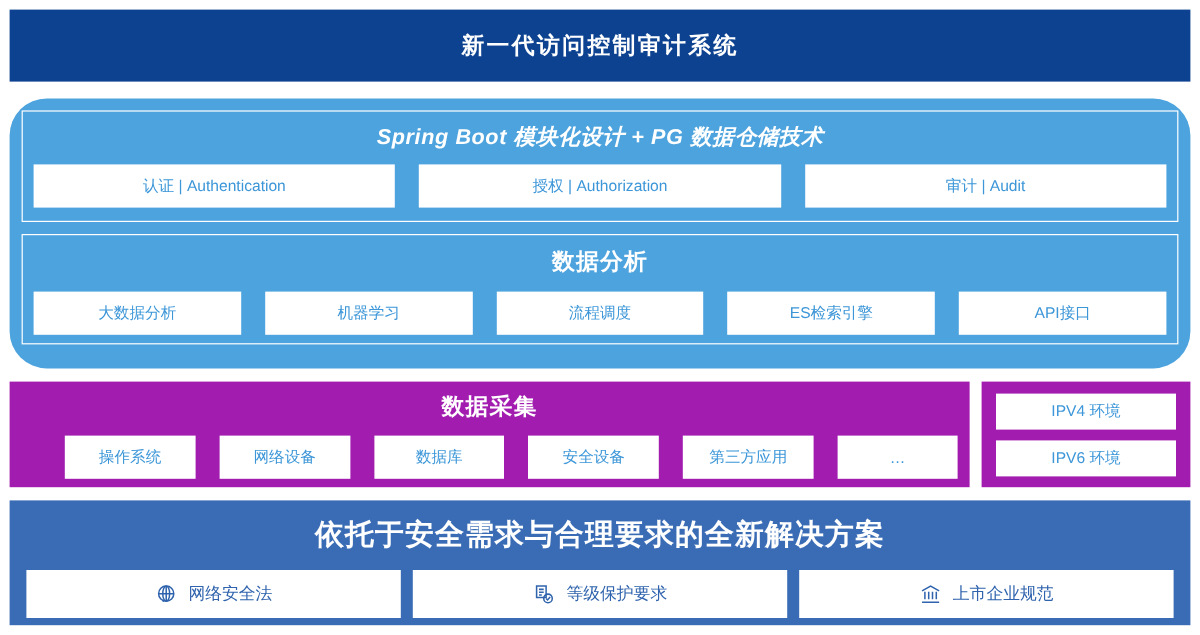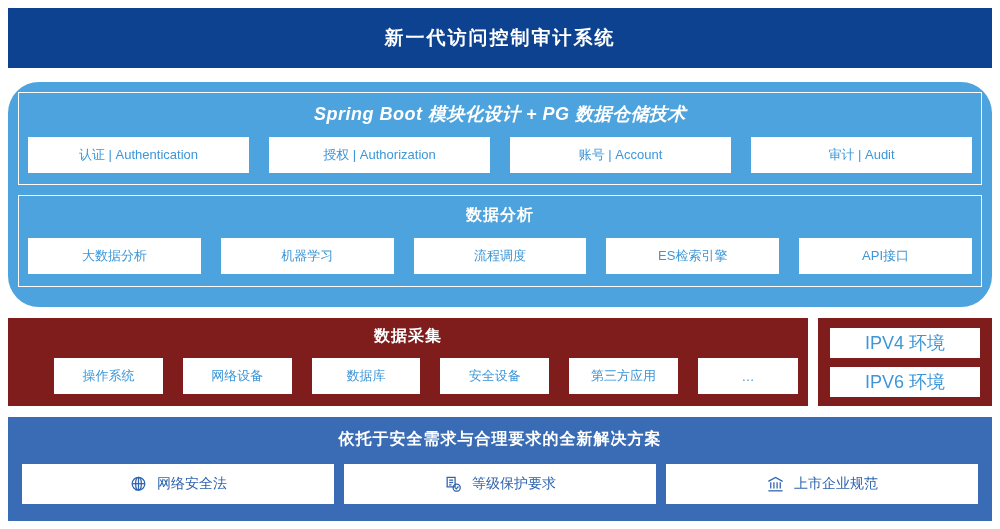--- a/index.html
+++ b/index.html
@@ -39,32 +39,32 @@
     font-weight: bold;
     letter-spacing: 2px;
   }
 
   
   .band {
     position: absolute;
     box-sizing: border-box;
   }
   .band-light { background: #4da3dd; border-radius: 31px; }
-  .band-mid   { background: #7f1d1d; }
+  .band-mid   { background: #a21caf; }
   .band-dark  { background: #3a6cb5; }
 
   
   .group {
     box-sizing: border-box;
     border: 1px solid #ffffff;
     padding: 0;
   }
   .group-title {
     color: #ffffff;
-    font-size: 16px;
+    font-size: 19px;
     font-weight: bold;
     text-align: center;
     letter-spacing: 1px;
   }
   .group-title.italic {
     font-style: italic;
     font-weight: bold;
     font-size: 18px;
     letter-spacing: 0.5px;
   }
@@ -134,33 +134,33 @@
     width: 174px;
     height: 88px;
     padding: 10px 12px;
     display: flex;
     flex-direction: column;
     gap: 9px;
   }
   #section-env .chip {
     height: 30px;
     flex: 0 0 30px;
-    font-size: 18px;
+    font-size: 13px;
   }
 
   
   #section-solution {
     left: 8px;
     top: 417px;
     width: 984px;
     height: 104px;
   }
   #section-solution .group-title {
     margin-top: 12px;
-    font-size: 16px;
+    font-size: 24px;
   }
   #section-solution .chip-row {
     margin: 14px 14px 0 14px;
     gap: 10px;
   }
   #section-solution .chip {
     height: 40px;
     color: #2f63ad;
     font-size: 14px;
     gap: 9px;
@@ -187,23 +187,20 @@
   <div class="band band-light" id="section-platform">
 
     <div class="group" id="group-springboot">
       <div class="group-title italic">Spring Boot 模块化设计 + PG 数据仓储技术</div>
       <div class="chip-row">
         <div class="chip">
           <span>认证 | Authentication</span>
         </div>
         <div class="chip">
           <span>授权 | Authorization</span>
-        </div>
-        <div class="chip">
-          <span>账号 | Account</span>
         </div>
         <div class="chip">
           <span>审计 | Audit</span>
         </div>
       </div>
     </div>
 
     <div class="group" id="group-analysis">
       <div class="group-title">数据分析</div>
       <div class="chip-row">

